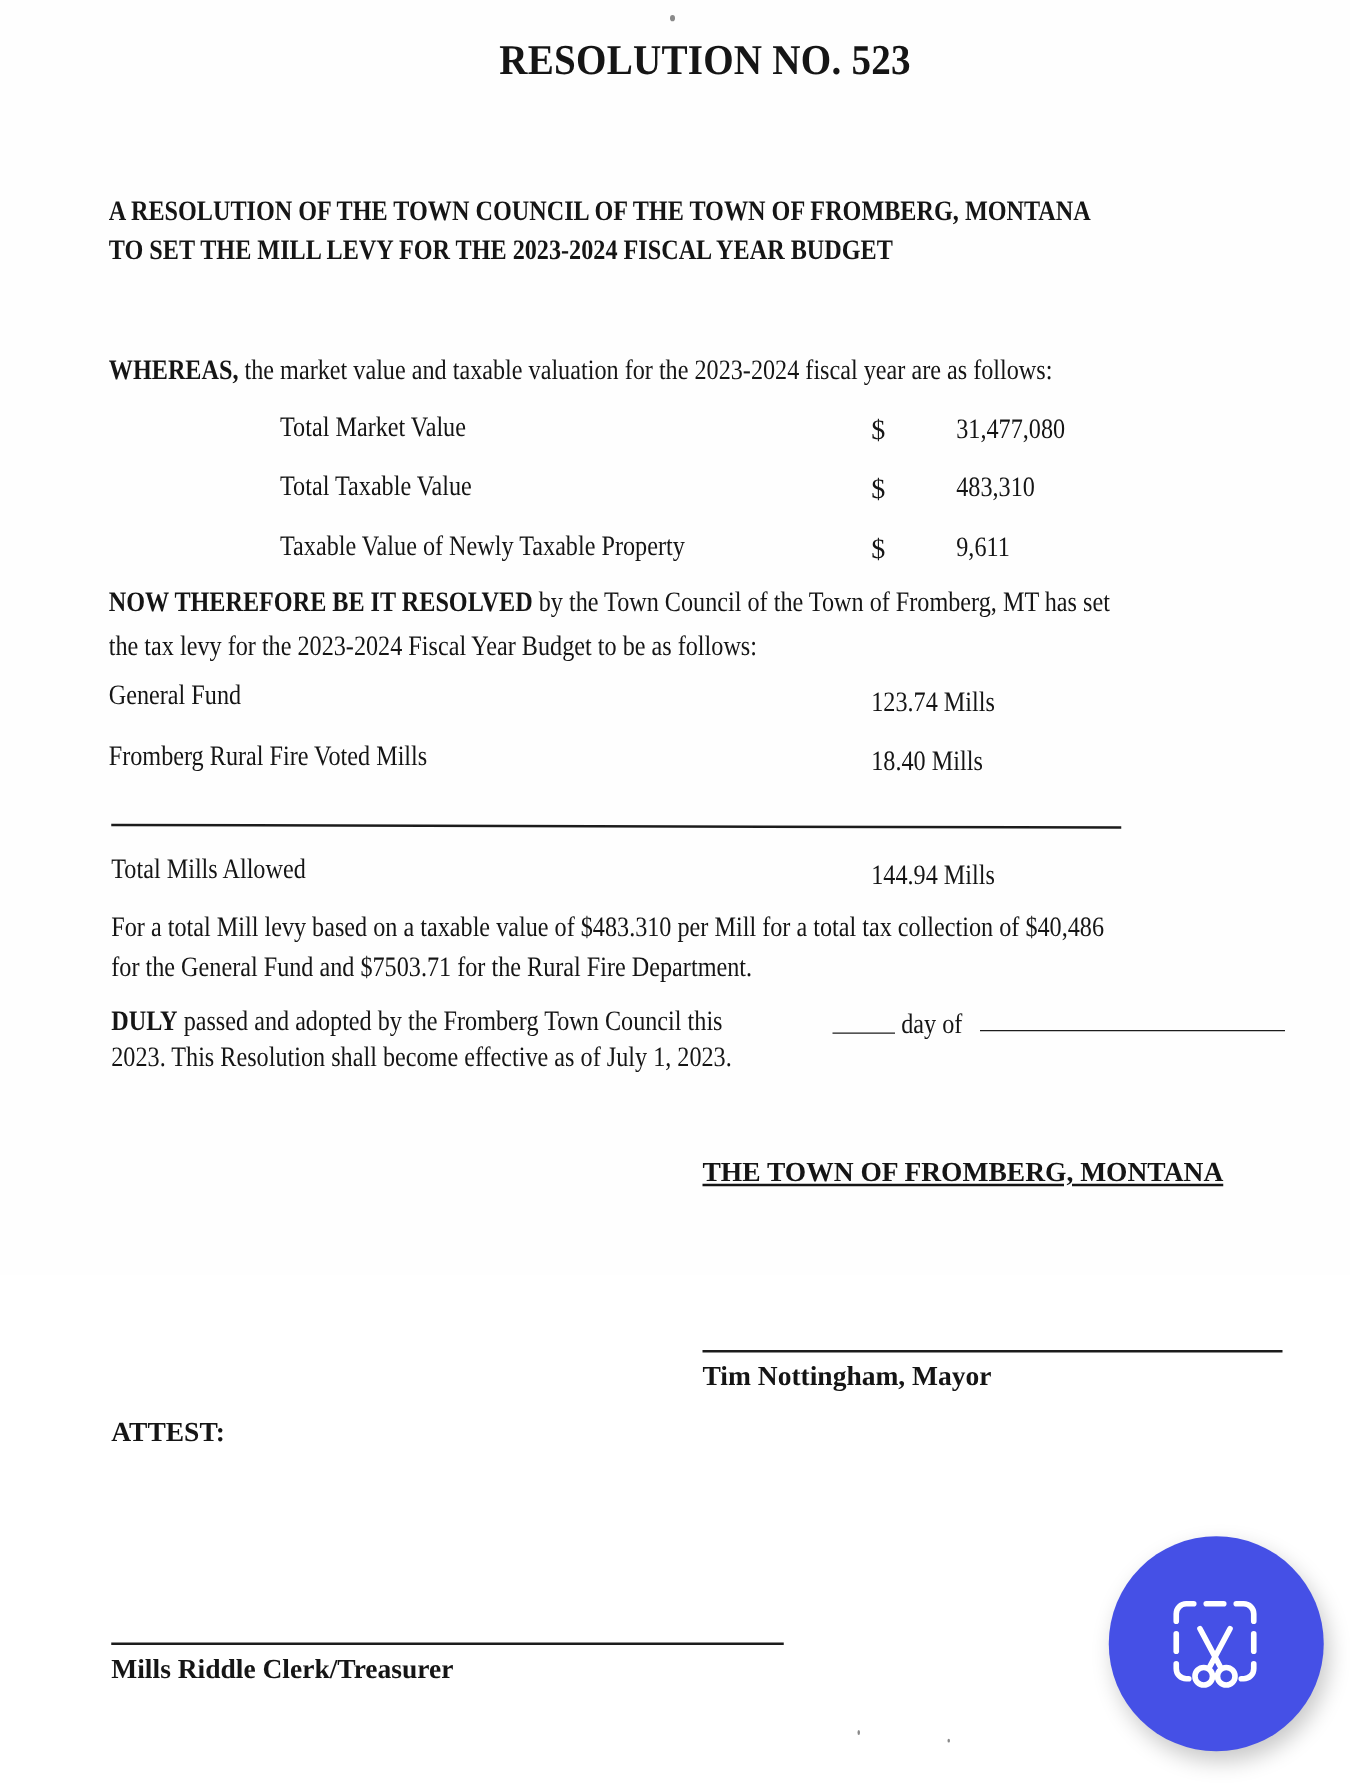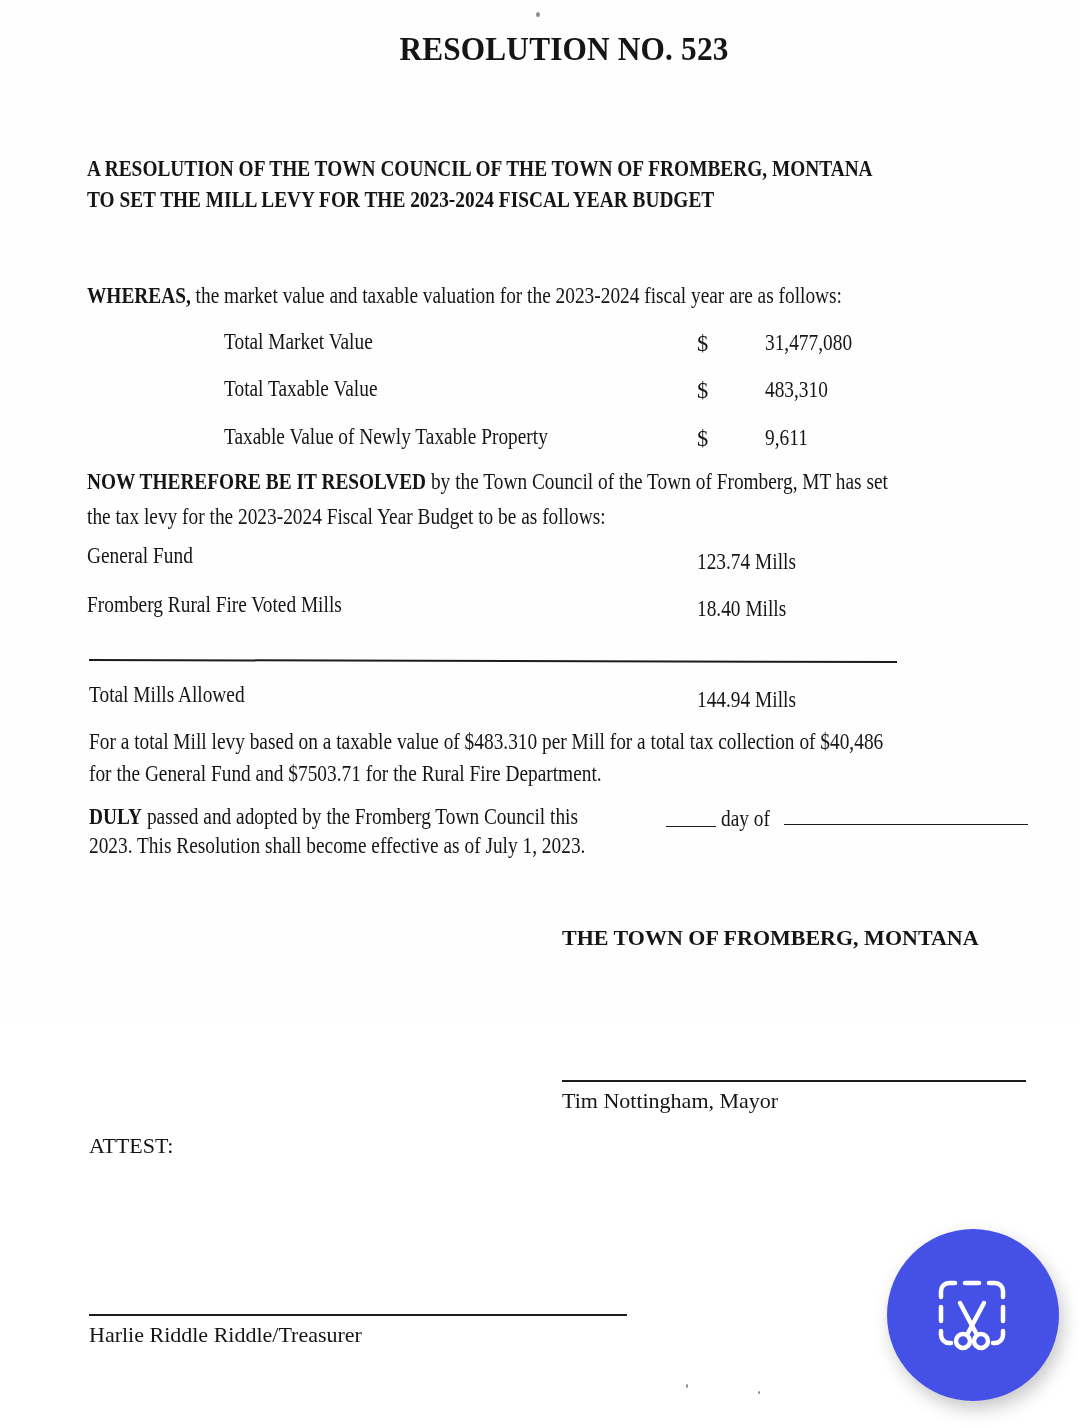--- a/index.html
+++ b/index.html
@@ -38,20 +38,21 @@
     .money-dollar { font-size: 22.5px; }
     .rule {
       position: absolute; height: 2px; background: #1c1c1c;
     }
     .blank {
       display: inline-block; border-bottom: 1.5px solid #1c1c1c;
       vertical-align: baseline; height: 1px;
     }
     .sig-text {
       font-size: 22px;
+      font-weight: bold;
     }
     .sig-bold {
       font-size: 22px; font-weight: bold;
     }
     .fab {
       position: absolute; left: 887px; top: 1229px; width: 172px; height: 172px;
       border-radius: 50%; background: #4550e6;
       box-shadow: 4px 8px 18px rgba(0,0,0,0.22);
       display: flex; align-items: center; justify-content: center;
       cursor: pointer;
@@ -110,27 +111,27 @@
   <div class="abs body-text" style="left:89px; top:761px;">for the General Fund and $7503.71 for the Rural Fire Department.</div>
 
   <div class="abs body-text" style="left:89px; top:804px;">
     <span class="b">DULY</span><span> passed and adopted by the Fromberg Town Council this</span>
   </div>
   <div class="blank abs" style="left:666px; top:826px; width:50px;"></div>
   <div class="abs body-text" style="left:721px; top:806px;">day of</div>
   <div class="blank abs" style="left:784px; top:824px; width:244px;"></div>
   <div class="abs body-text" style="left:89px; top:833px;">2023. This Resolution shall become effective as of July 1, 2023.</div>
 
-  <div class="abs sig-bold" style="left:562px; top:925px;">THE TOWN OF FROMBERG, MONTANA</div>
+  <div class="abs sig-bold" style="left:562px; top:925px;text-decoration:underline;">THE TOWN OF FROMBERG, MONTANA</div>
   <div class="rule" style="left:562px; top:1080px; width:464px; height:1.5px;"></div>
   <div class="abs sig-text" style="left:562px; top:1088px;">Tim Nottingham, Mayor</div>
 
   <div class="abs sig-text" style="left:89px; top:1133px;">ATTEST:</div>
   <div class="rule" style="left:89px; top:1314px; width:538px; height:1.5px;"></div>
-  <div class="abs sig-text" style="left:89px; top:1322px;">Harlie Riddle Riddle/Treasurer</div>
+  <div class="abs sig-text" style="left:89px; top:1322px;">Mills Riddle Clerk/Treasurer</div>
 
   <div class="speck" style="left:686px; top:1384px; width:2px; height:4px;"></div>
   <div class="speck" style="left:758px; top:1391px; width:2px; height:3px;"></div>
 </div>
 
 <div class="fab">
   <svg viewBox="0 0 80 80">
     <g fill="none" stroke="#ffffff" stroke-width="4.5" stroke-linecap="round" stroke-linejoin="round">
 
       <path d="M8 22 V16 a8 8 0 0 1 8 -8 H22"></path>

